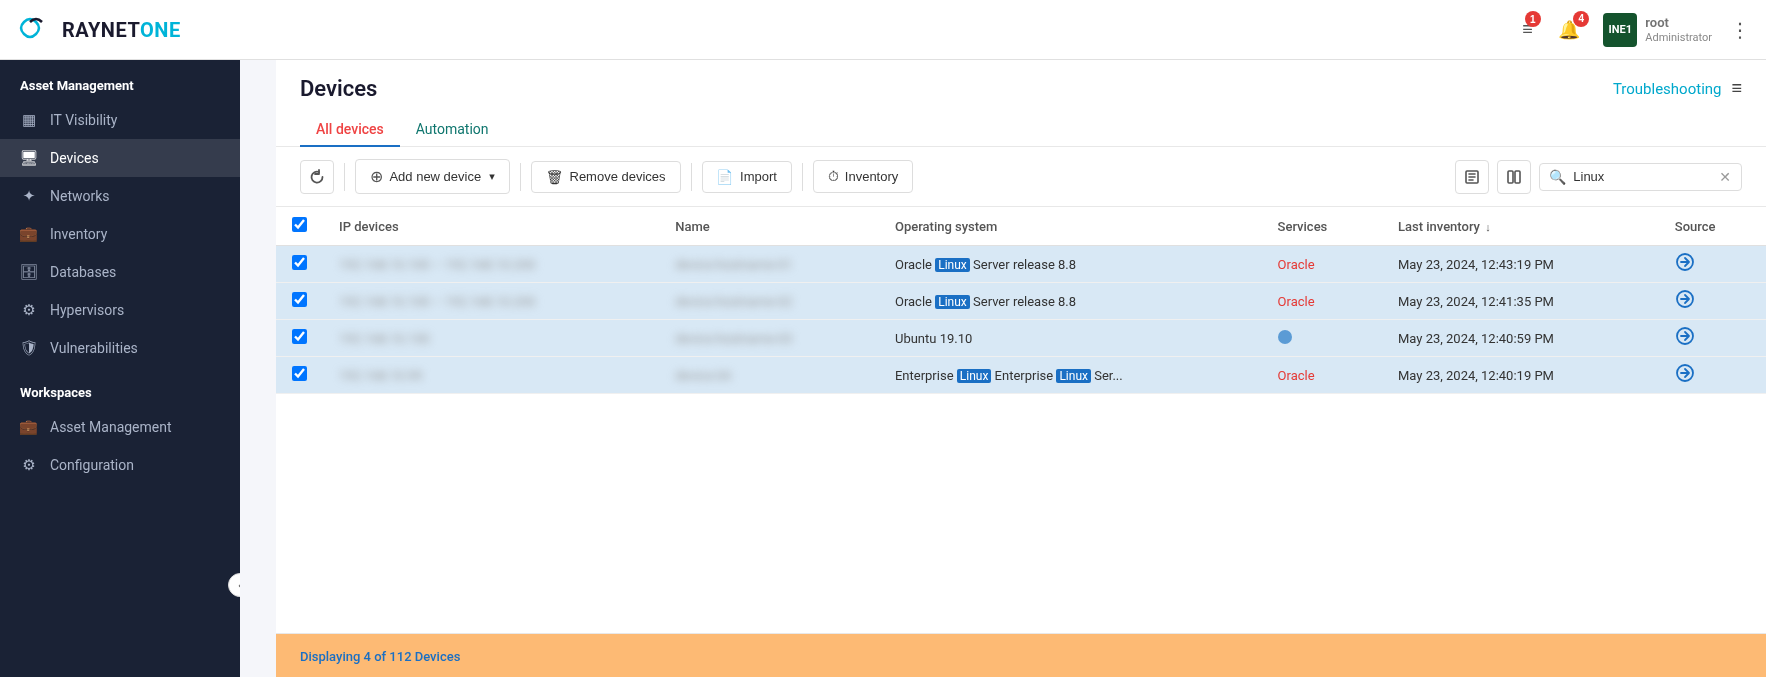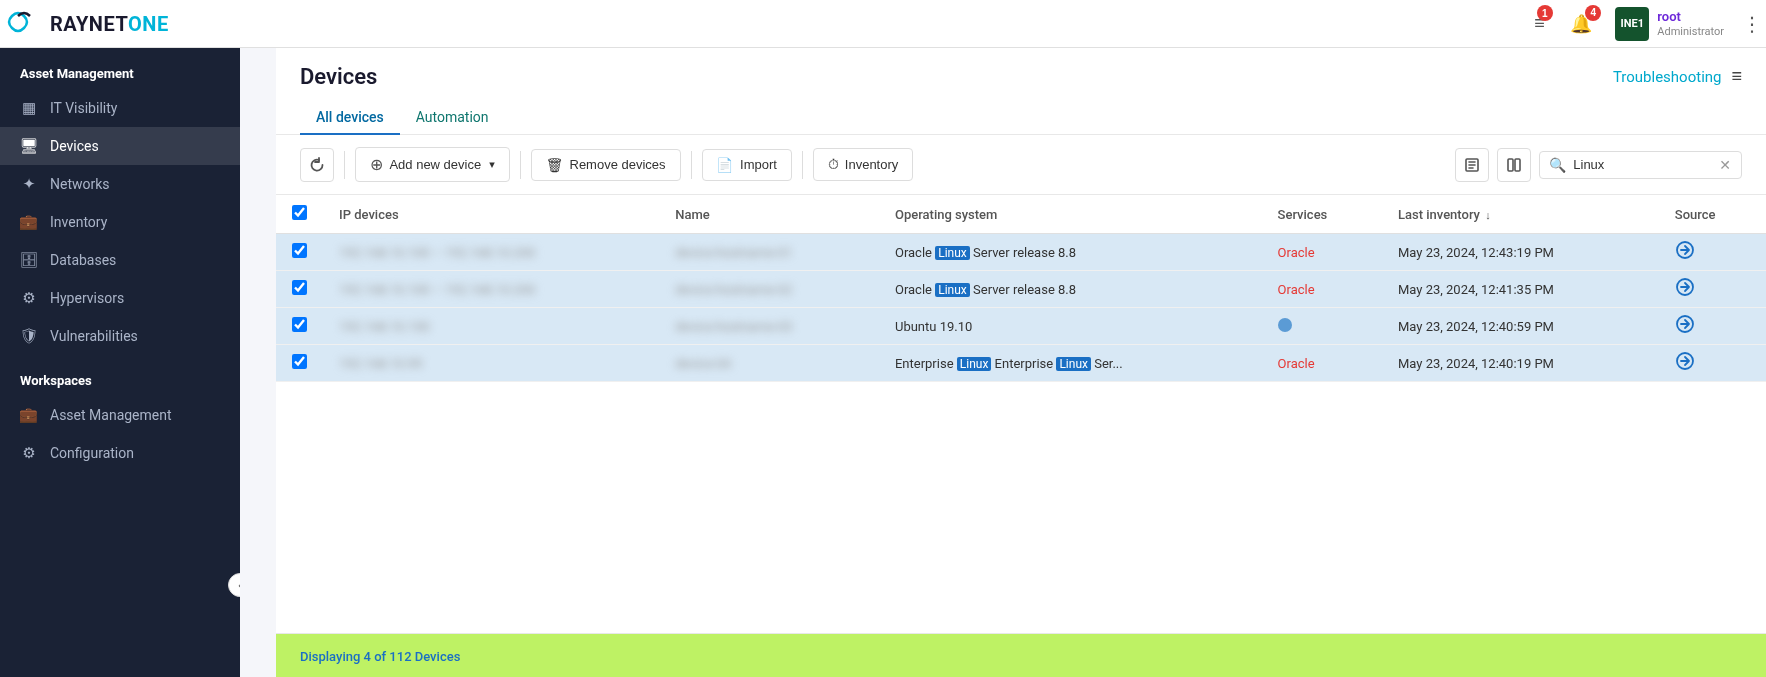--- a/index.html
+++ b/index.html
@@ -1,25 +1,25 @@
 <!DOCTYPE html>
 <html><head>
   <meta charset="utf-8">
   <style>
     * { box-sizing: border-box; margin: 0; padding: 0; }
     body { font-family: -apple-system, BlinkMacSystemFont, 'Segoe UI', Roboto, sans-serif; background: #f5f6fa; display: flex; flex-direction: column; height: 677px; overflow: hidden; }
 
     
     .top-header {
-      height: 48px;
+      height: 60px;
       background: #fff;
       border-bottom: 1px solid #e0e0e0;
       display: flex;
       align-items: center;
-      padding: 0 4px;
+      padding: 0 16px;
       justify-content: space-between;
       flex-shrink: 0;
       z-index: 10;
     }
     .logo-area {
       display: flex;
       align-items: center;
       gap: 10px;
     }
     .logo-icon {
@@ -67,21 +67,21 @@
       background: #14532d;
       border-radius: 4px;
       display: flex;
       align-items: center;
       justify-content: center;
       color: #fff;
       font-size: 11px;
       font-weight: bold;
     }
     .user-info { line-height: 1.2; }
-    .user-name { font-size: 13px; font-weight: 600; color: #6d28d9; }
+    .user-name { font-size: 13px; font-weight: 600; color: #737373; }
     .user-role { font-size: 11px; color: #888; }
     .dots-btn { font-size: 20px; color: #555; cursor: pointer; background: none; border: none; }
 
     
     .main-layout {
       display: flex;
       flex: 1;
       overflow: hidden;
       gap: 36px;
     }
@@ -199,21 +199,21 @@
     }
     .tab {
       padding: 8px 16px;
       font-size: 14px;
       cursor: pointer;
       color: #0f766e;
       border-bottom: 2px solid transparent;
       margin-bottom: -1px;
     }
     .tab.active {
-      color: #0369a1;
+      color: #ef4444;
       border-bottom: 2px solid #1a6fc4;
       font-weight: 500;
     }
 
     
     .toolbar {
       display: flex;
       align-items: center;
       padding: 12px 24px;
       gap: 4px;
@@ -342,21 +342,21 @@
       color: #1a6fc4;
       font-size: 15px;
     }
     .sort-arrow { font-size: 11px; margin-left: 2px; }
 
     
     .table-footer {
       padding: 12px 24px;
       border-top: 1px solid #e8e8e8;
       flex-shrink: 0;
-      background: #bef264;
+      background: #fdba74;
     }
     .displaying-text {
       color: #1a6fc4;
       font-size: 13px;
       font-weight: 500;
     }
 
     
     .blurred {
       filter: blur(4px);

